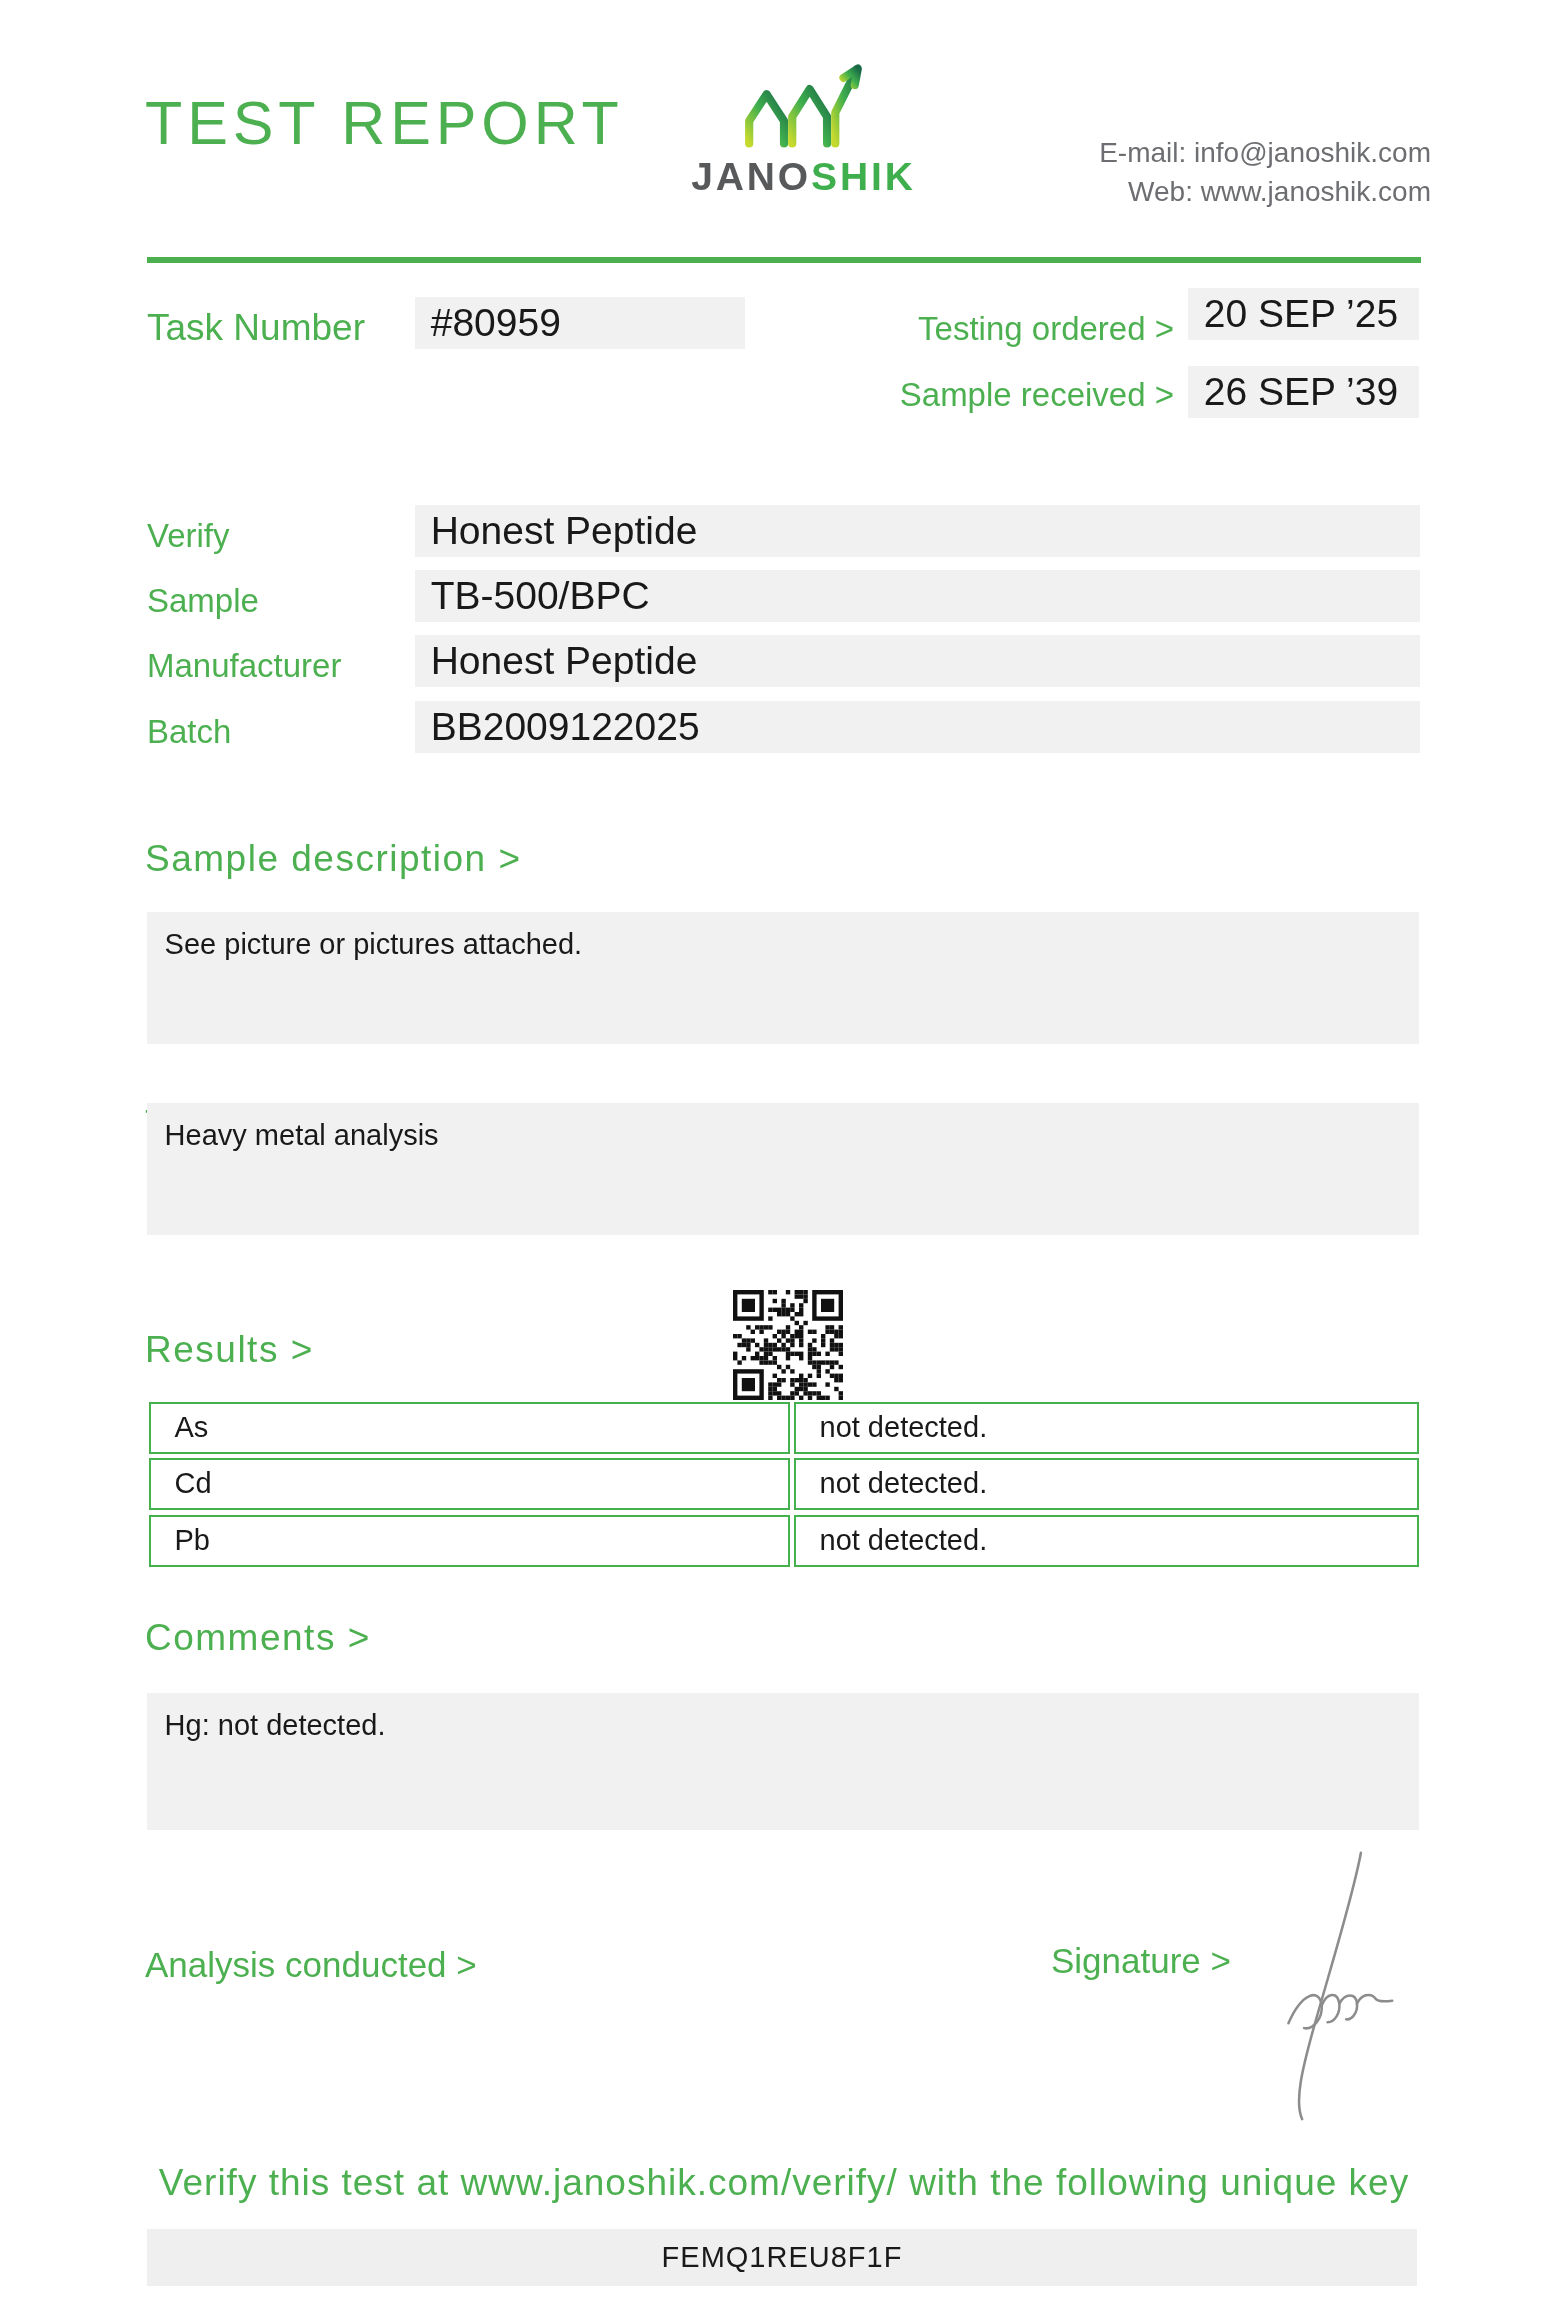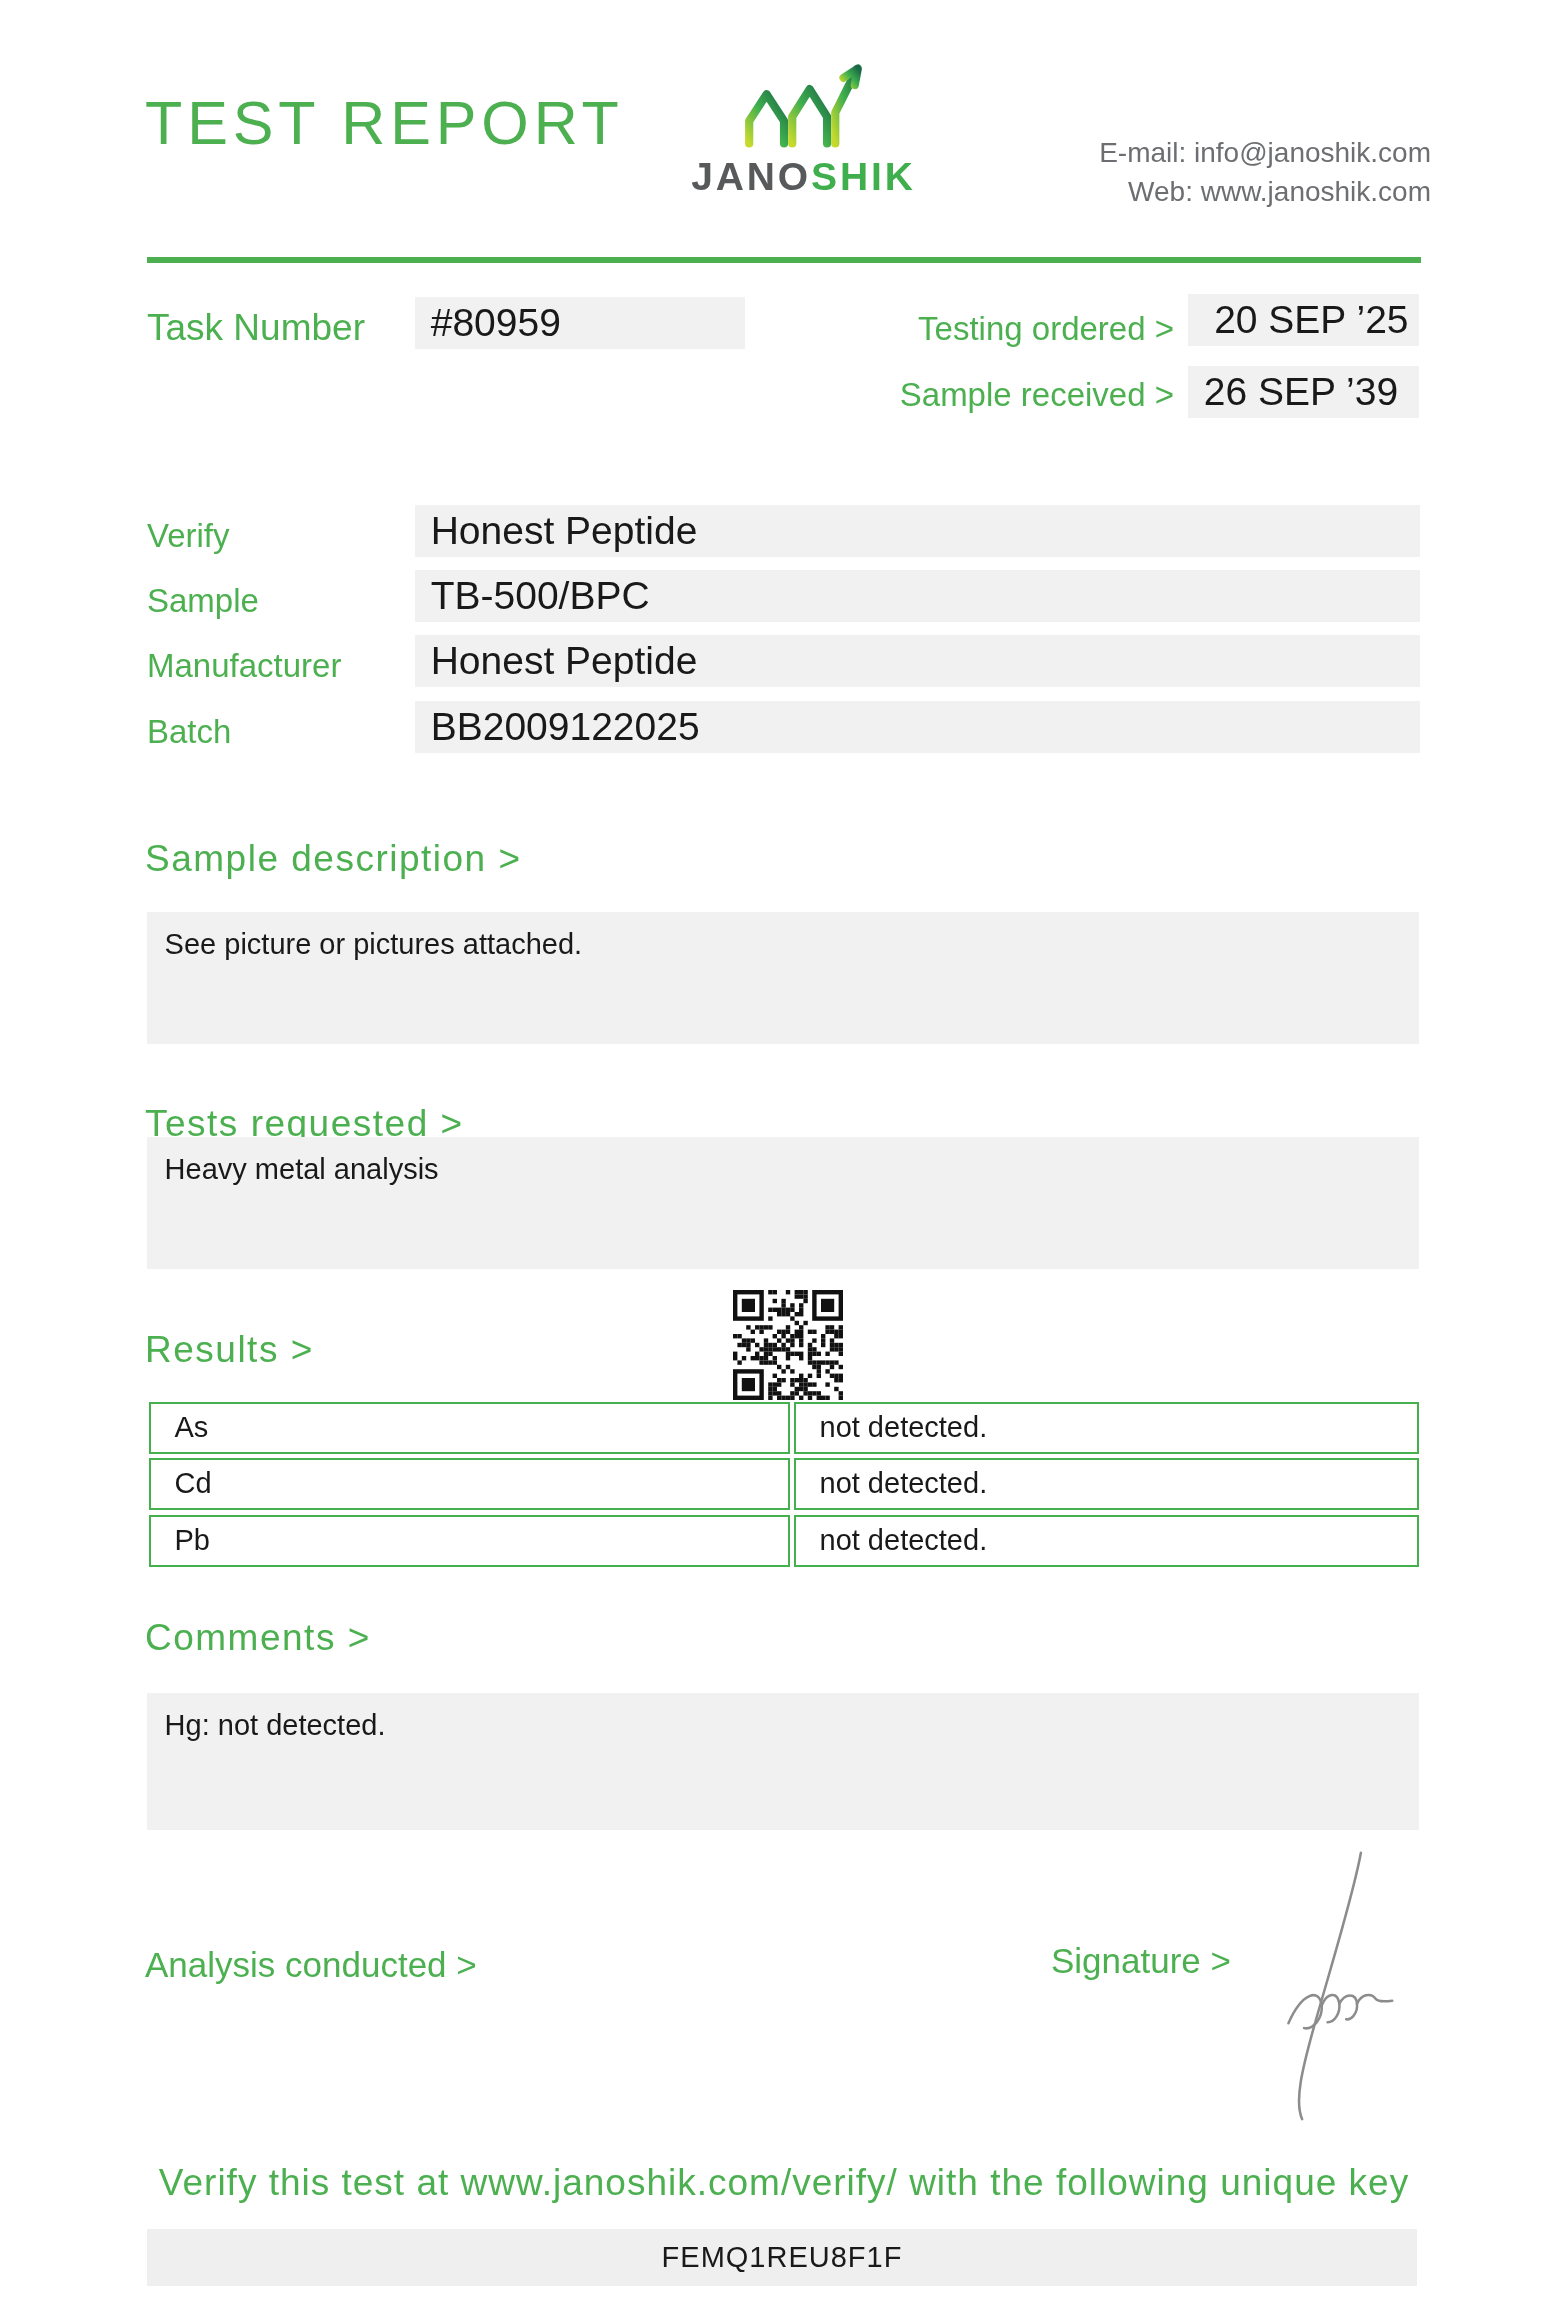--- a/index.html
+++ b/index.html
@@ -103,42 +103,42 @@
     <div>E-mail: info@janoshik.com</div>
     <div>Web: www.janoshik.com</div>
   </div>
 
   <div class="abs hr"></div>
 
   <div class="abs label" style="left:147px;top:307px;font-size:37px;">Task Number</div>
   <div class="abs gbox vline" style="left:415px;top:297px;width:330px;height:52px;">#80959</div>
 
   <div class="abs label rlabel" style="left:882px;top:310px;width:292px;">Testing ordered  &gt;</div>
-  <div class="abs gbox vline" style="left:1188px;top:294px;width:231px;height:52px;text-align:center;">20 SEP ’25</div>
+  <div class="abs gbox vline" style="left:1188px;top:288px;width:231px;height:52px;">20 SEP ’25</div>
 
   <div class="abs label rlabel" style="left:882px;top:376px;width:292px;">Sample received &gt;</div>
   <div class="abs gbox vline" style="left:1188px;top:366px;width:231px;height:52px;">26 SEP ’39</div>
 
   <div class="abs label" style="left:147px;top:517px;">Verify</div>
   <div class="abs gbox vline" style="left:415px;top:505px;width:1005px;height:52px;">Honest Peptide</div>
 
   <div class="abs label" style="left:147px;top:582px;">Sample</div>
   <div class="abs gbox vline" style="left:415px;top:570px;width:1005px;height:52px;">TB-500/BPC</div>
 
   <div class="abs label" style="left:147px;top:647px;">Manufacturer</div>
   <div class="abs gbox vline" style="left:415px;top:635px;width:1005px;height:52px;">Honest Peptide</div>
 
   <div class="abs label" style="left:147px;top:713px;">Batch</div>
   <div class="abs gbox vline" style="left:415px;top:701px;width:1005px;height:52px;">BB2009122025</div>
 
   <div class="abs heading" style="left:145px;top:838px;">Sample description &gt;</div>
   <div class="abs body-box" style="left:147px;top:912px;width:1272px;height:132px;">See picture or pictures attached.</div>
 
   <div class="abs heading" style="left:145px;top:1103px;">Tests requested &gt;</div>
-  <div class="abs body-box" style="left:147px;top:1137px;width:1272px;height:132px;">Heavy metal analysis</div>
+  <div class="abs body-box" style="left:147px;top:1103px;width:1272px;height:132px;">Heavy metal analysis</div>
 
   <div class="abs heading" style="left:145px;top:1329px;">Results &gt;</div>
   <svg class="abs qr" id="qr" viewBox="0 0 112 112">
       <rect x="35.84" y="0.00" width="4.48" height="4.48" fill="#111"></rect>
       <rect x="40.32" y="0.00" width="4.48" height="4.48" fill="#111"></rect>
       <rect x="53.76" y="0.00" width="4.48" height="4.48" fill="#111"></rect>
       <rect x="62.72" y="0.00" width="4.48" height="4.48" fill="#111"></rect>
       <rect x="67.20" y="0.00" width="4.48" height="4.48" fill="#111"></rect>
       <rect x="71.68" y="0.00" width="4.48" height="4.48" fill="#111"></rect>
       <rect x="62.72" y="4.48" width="4.48" height="4.48" fill="#111"></rect>

